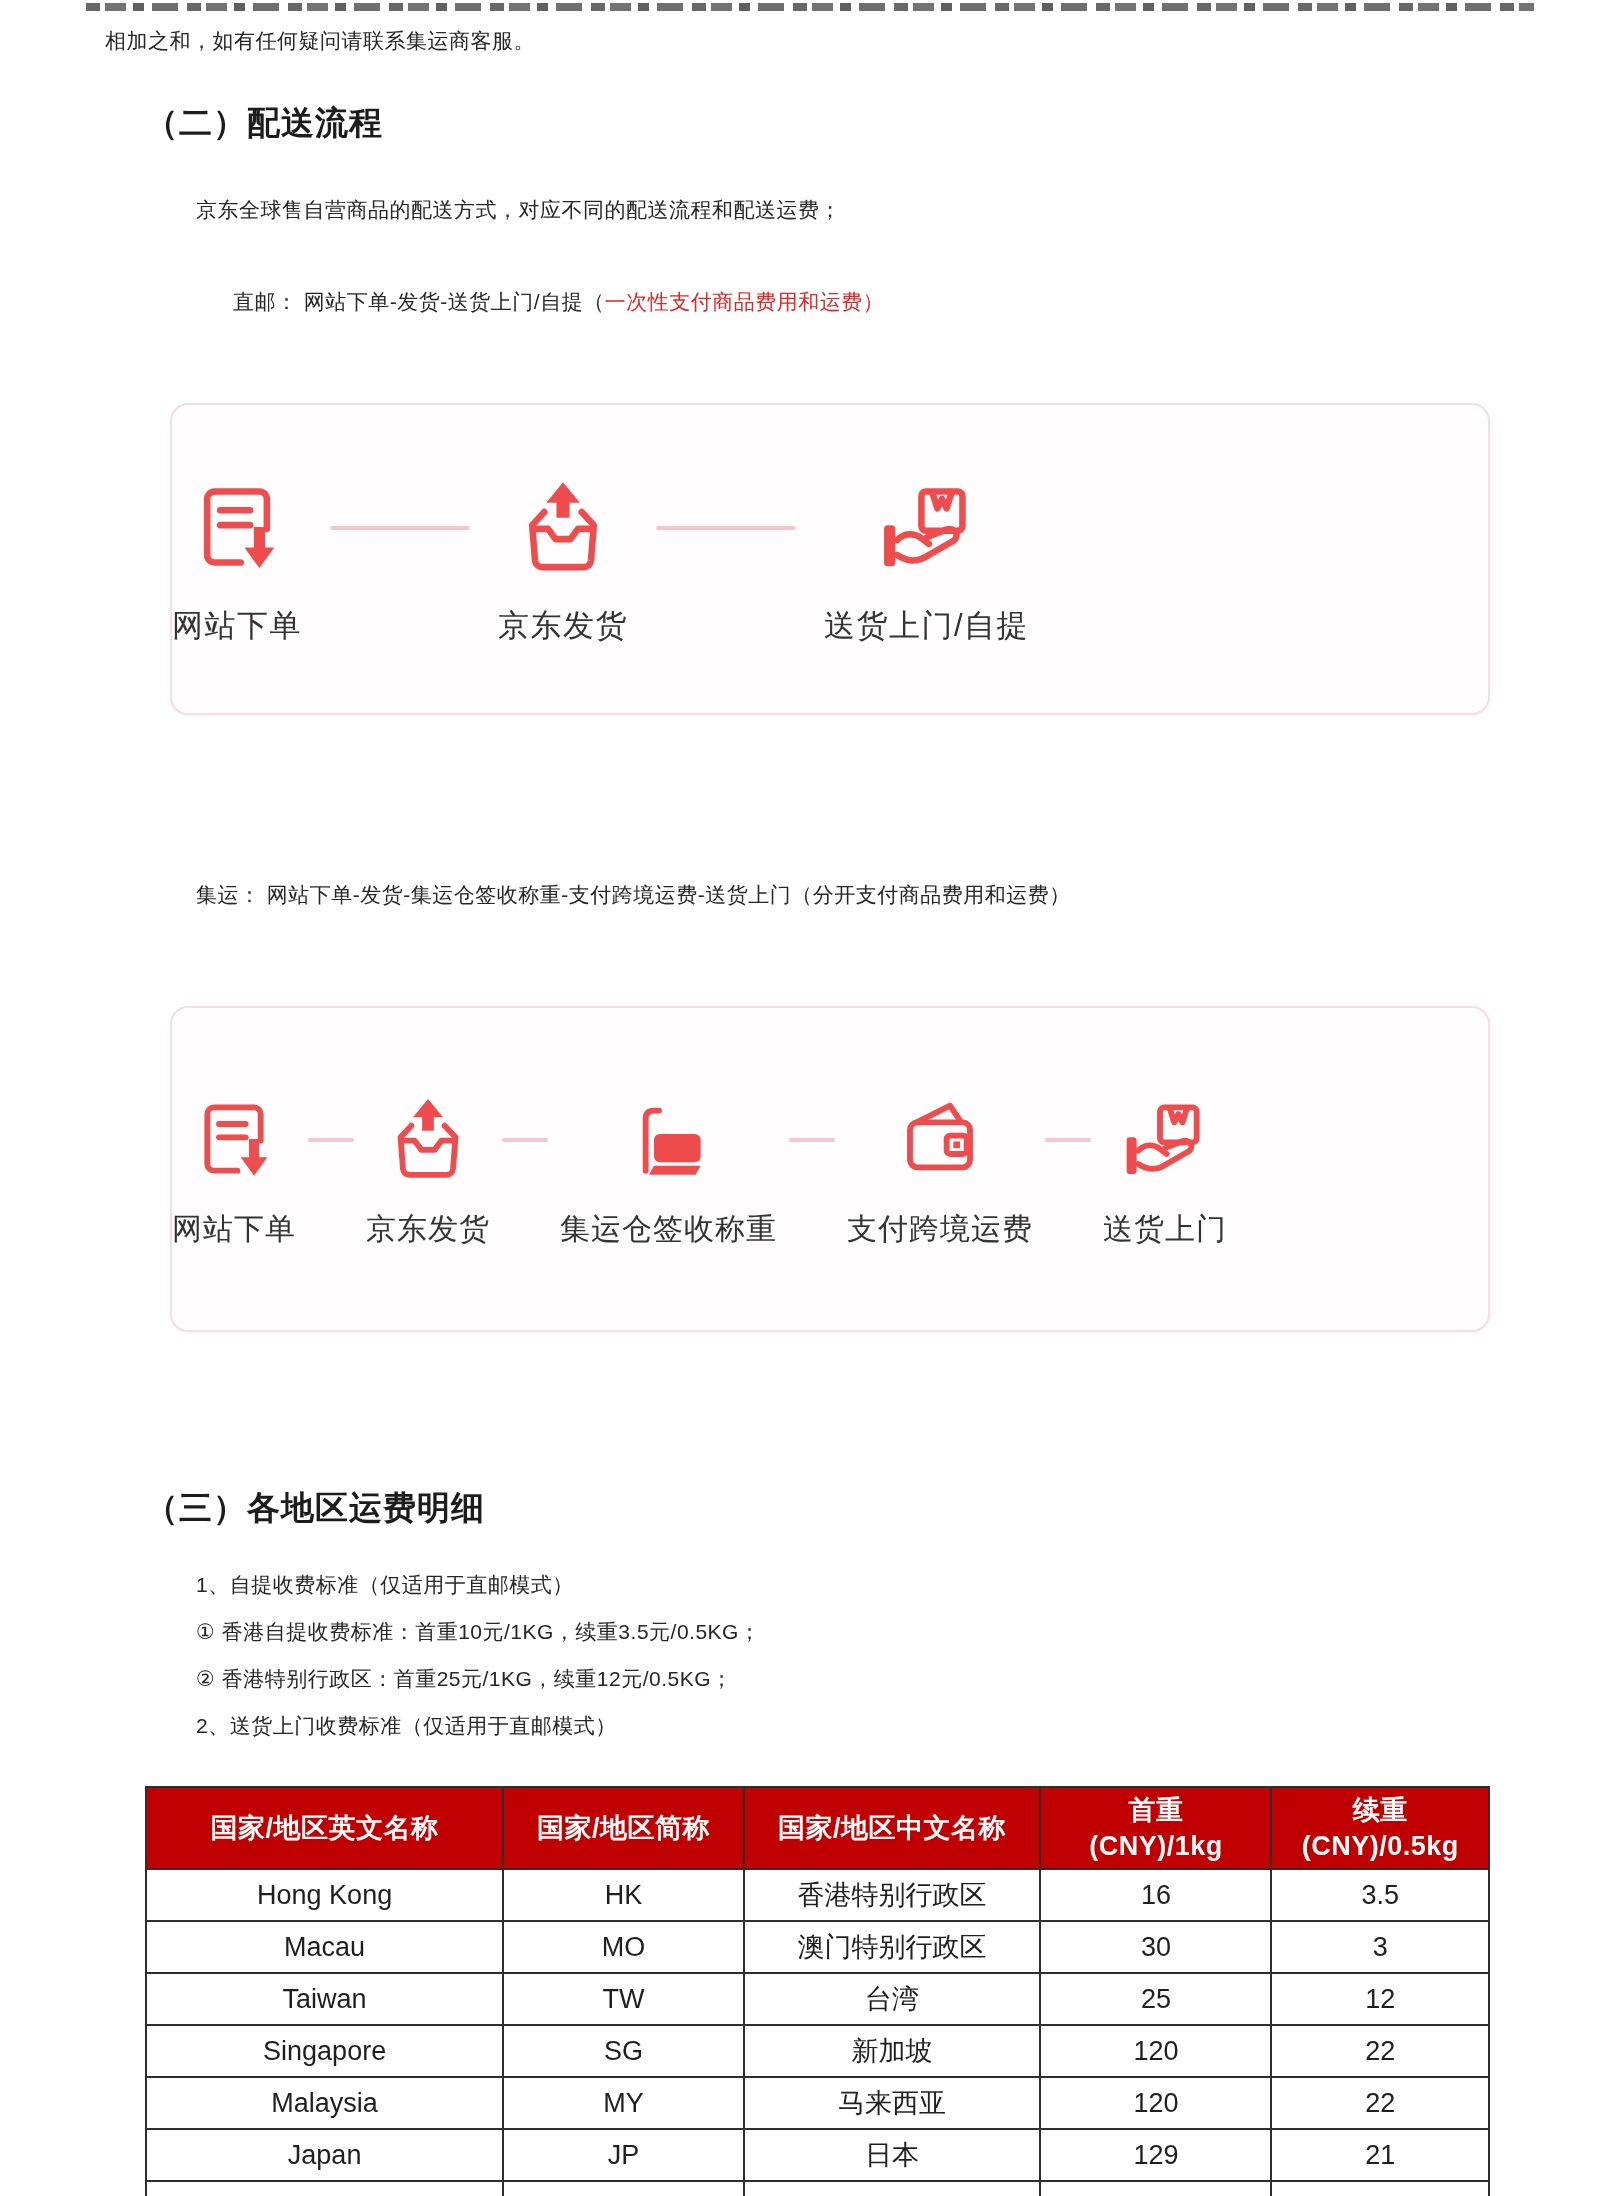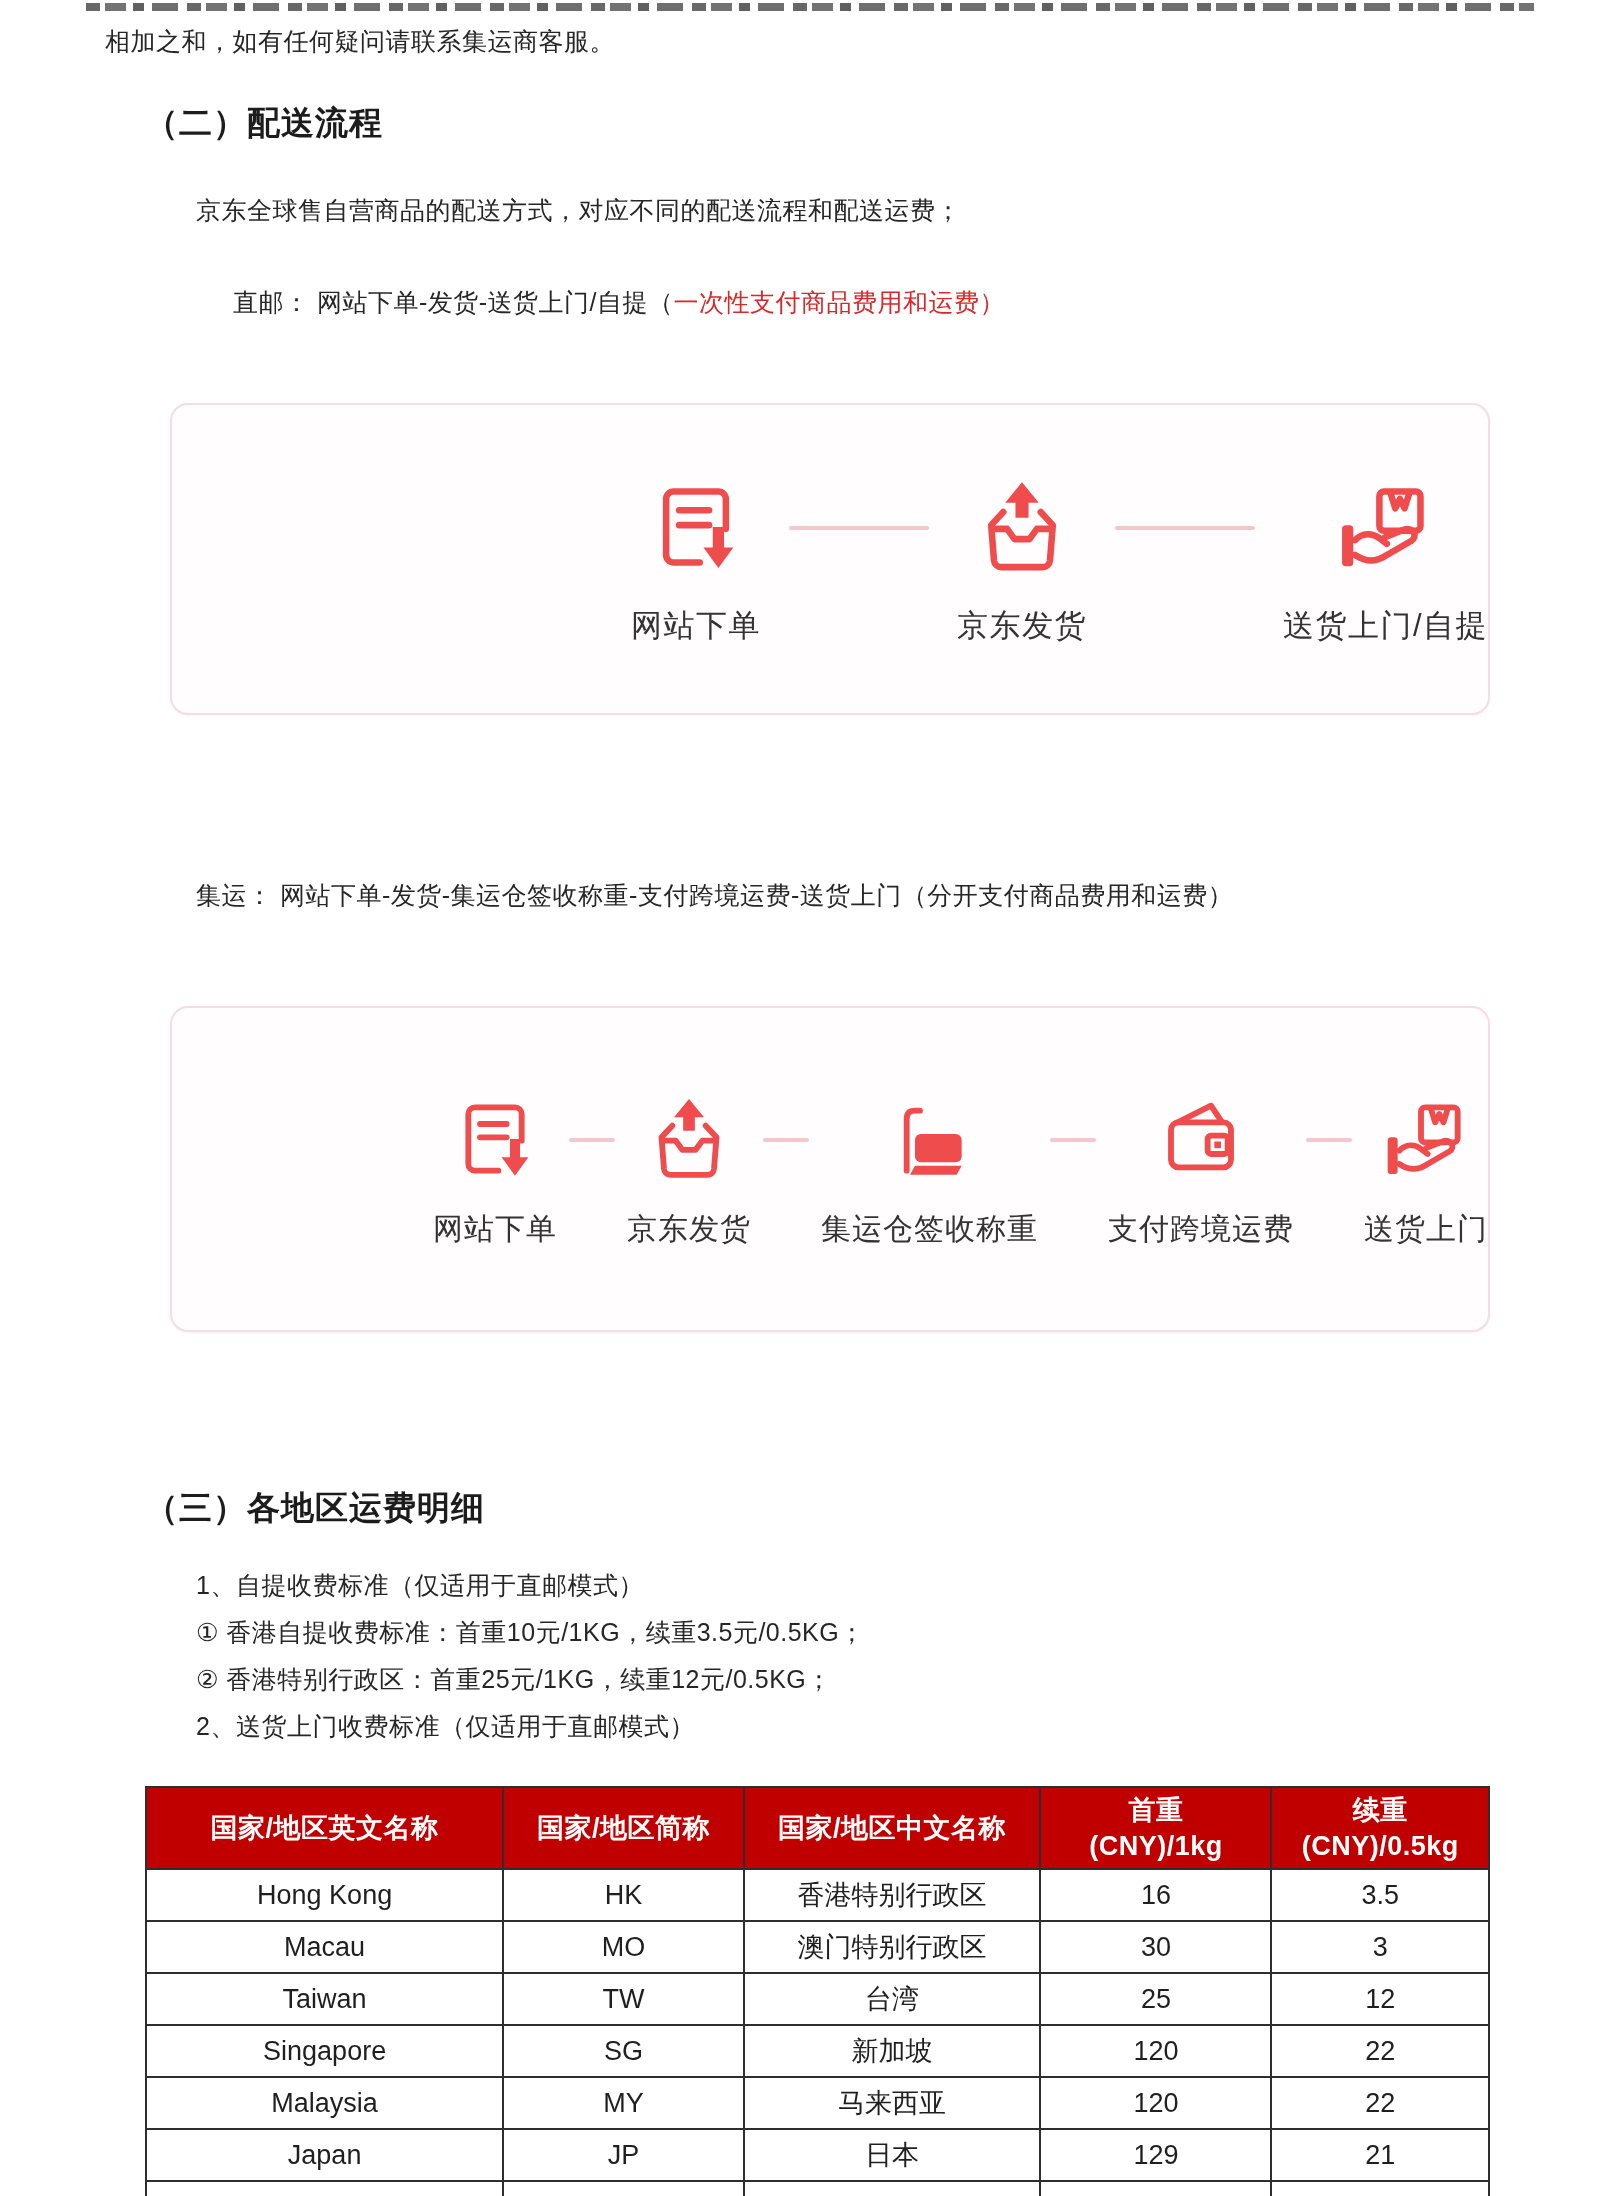--- a/index.html
+++ b/index.html
@@ -18,31 +18,31 @@
     top:3px;left:86px;width:1448px;height:8px;
     background:
       repeating-linear-gradient(90deg,
         #4d4d4d 0 14px, transparent 14px 19px,
         #5a5a5a 19px 40px, transparent 40px 47px,
         #444 47px 58px, transparent 58px 66px,
         #555 66px 92px, transparent 92px 101px);
     opacity:.85;
   }
 
-  .body-text{font-size:25px;line-height:34px;color:#262626;letter-spacing:.5px;}
+  .body-text{font-size:21px;line-height:34px;color:#262626;letter-spacing:.5px;}
   .h2{font-size:33px;font-weight:bold;color:#1c1c1c;letter-spacing:1px;}
   .red-text{color:#d7282a;}
 
   
   .flow-box{
     border:2px solid #f4dee2;
     border-radius:18px;
     background:#fffdfd;
     box-shadow:0 1px 2px rgba(240,200,205,.25);
-    display:flex;align-items:center;justify-content:flex-end;
+    display:flex;align-items:center;justify-content:flex-start;
   }
   .flow-row{display:flex;align-items:center;justify-content:center;}
   .flow-step{display:flex;flex-direction:column;align-items:center;}
   .flow-step .lbl{
     margin-top:22px;font-size:31px;color:#333;letter-spacing:1.5px;white-space:nowrap;
   }
   .flow-box.small .flow-step .lbl{font-size:30px;margin-top:20px;letter-spacing:1px;}
   .connector{
     border-top:4px solid #f5c6cc;border-radius:2px;
     margin-bottom:62px;

